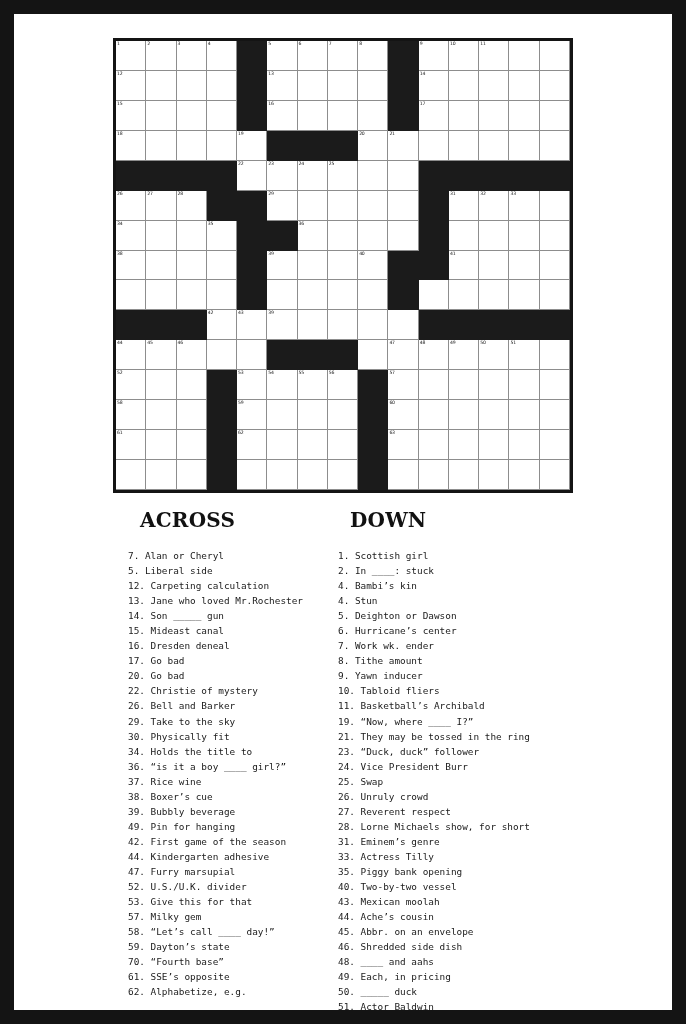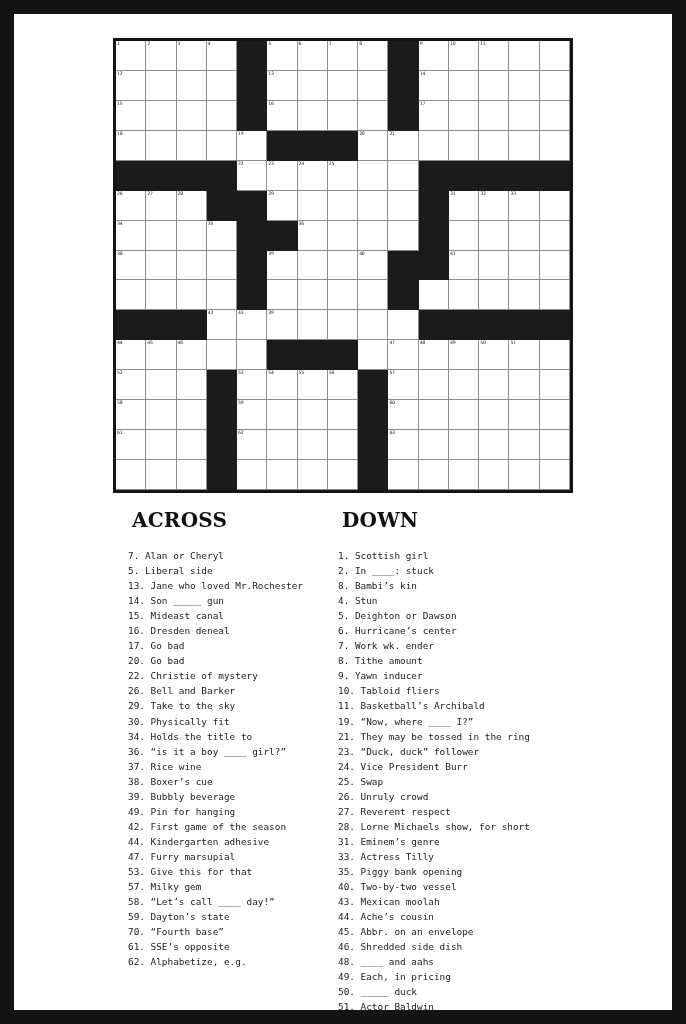--- a/index.html
+++ b/index.html
@@ -88,21 +88,21 @@
   }
   .clue-col.across { width: 210px; }
   .clue-col.down   { width: 330px; }
 
   .clue-head {
     font-family: "DejaVu Serif", serif;
     font-weight: bold;
     font-size: 20px;
     letter-spacing: 0.2px;
     color: #111111;
-    margin: 0 0 16px 4px;
+    margin: 0 0 16px 12px;
   }
   .clue-list {
     list-style: none;
     margin: 0;
     padding: 0;
   }
   .clue-list li {
     font-family: "DejaVu Sans Mono", monospace;
     font-size: 9.4px;
     line-height: 15.05px;
@@ -471,55 +471,57 @@
       </div>
   </div>
 
   <div class="clues">
 
     <div class="clue-col across">
       <h2 class="clue-head">ACROSS</h2>
       <ul class="clue-list" id="across-list">
           <li>7. Alan or Cheryl</li>
           <li>5. Liberal side</li>
+          <li>12. Carpeting calculation</li>
           <li>13. Jane who loved Mr.Rochester</li>
           <li>14. Son _____ gun</li>
           <li>15. Mideast canal</li>
           <li>16. Dresden deneal</li>
           <li>17. Go bad</li>
           <li>20. Go bad</li>
           <li>22. Christie of mystery</li>
           <li>26. Bell and Barker</li>
           <li>29. Take to the sky</li>
           <li>30. Physically fit</li>
           <li>34. Holds the title to</li>
           <li>36. “is it a boy ____ girl?”</li>
           <li>37. Rice wine</li>
           <li>38. Boxer’s cue</li>
           <li>39. Bubbly beverage</li>
           <li>49. Pin for hanging</li>
           <li>42. First game of the season</li>
           <li>44. Kindergarten adhesive</li>
           <li>47. Furry marsupial</li>
+          <li>52. U.S./U.K. divider</li>
           <li>53. Give this for that</li>
           <li>57. Milky gem</li>
           <li>58. “Let’s call ____ day!”</li>
           <li>59. Dayton’s state</li>
           <li>70. “Fourth base”</li>
           <li>61. SSE’s opposite</li>
           <li>62. Alphabetize, e.g.</li>
         </ul>
     </div>
 
     <div class="clue-col down">
       <h2 class="clue-head">DOWN</h2>
       <ul class="clue-list" id="down-list">
           <li>1. Scottish girl</li>
           <li>2. In ____: stuck</li>
-          <li>8. Bambi’s kin</li>
+          <li>4. Bambi’s kin</li>
           <li>4. Stun</li>
           <li>5. Deighton or Dawson</li>
           <li>6. Hurricane’s center</li>
           <li>7. Work wk. ender</li>
           <li>8. Tithe amount</li>
           <li>9. Yawn inducer</li>
           <li>10. Tabloid fliers</li>
           <li>11. Basketball’s Archibald</li>
           <li>19. “Now, where ____ I?”</li>
           <li>21. They may be tossed in the ring</li>

